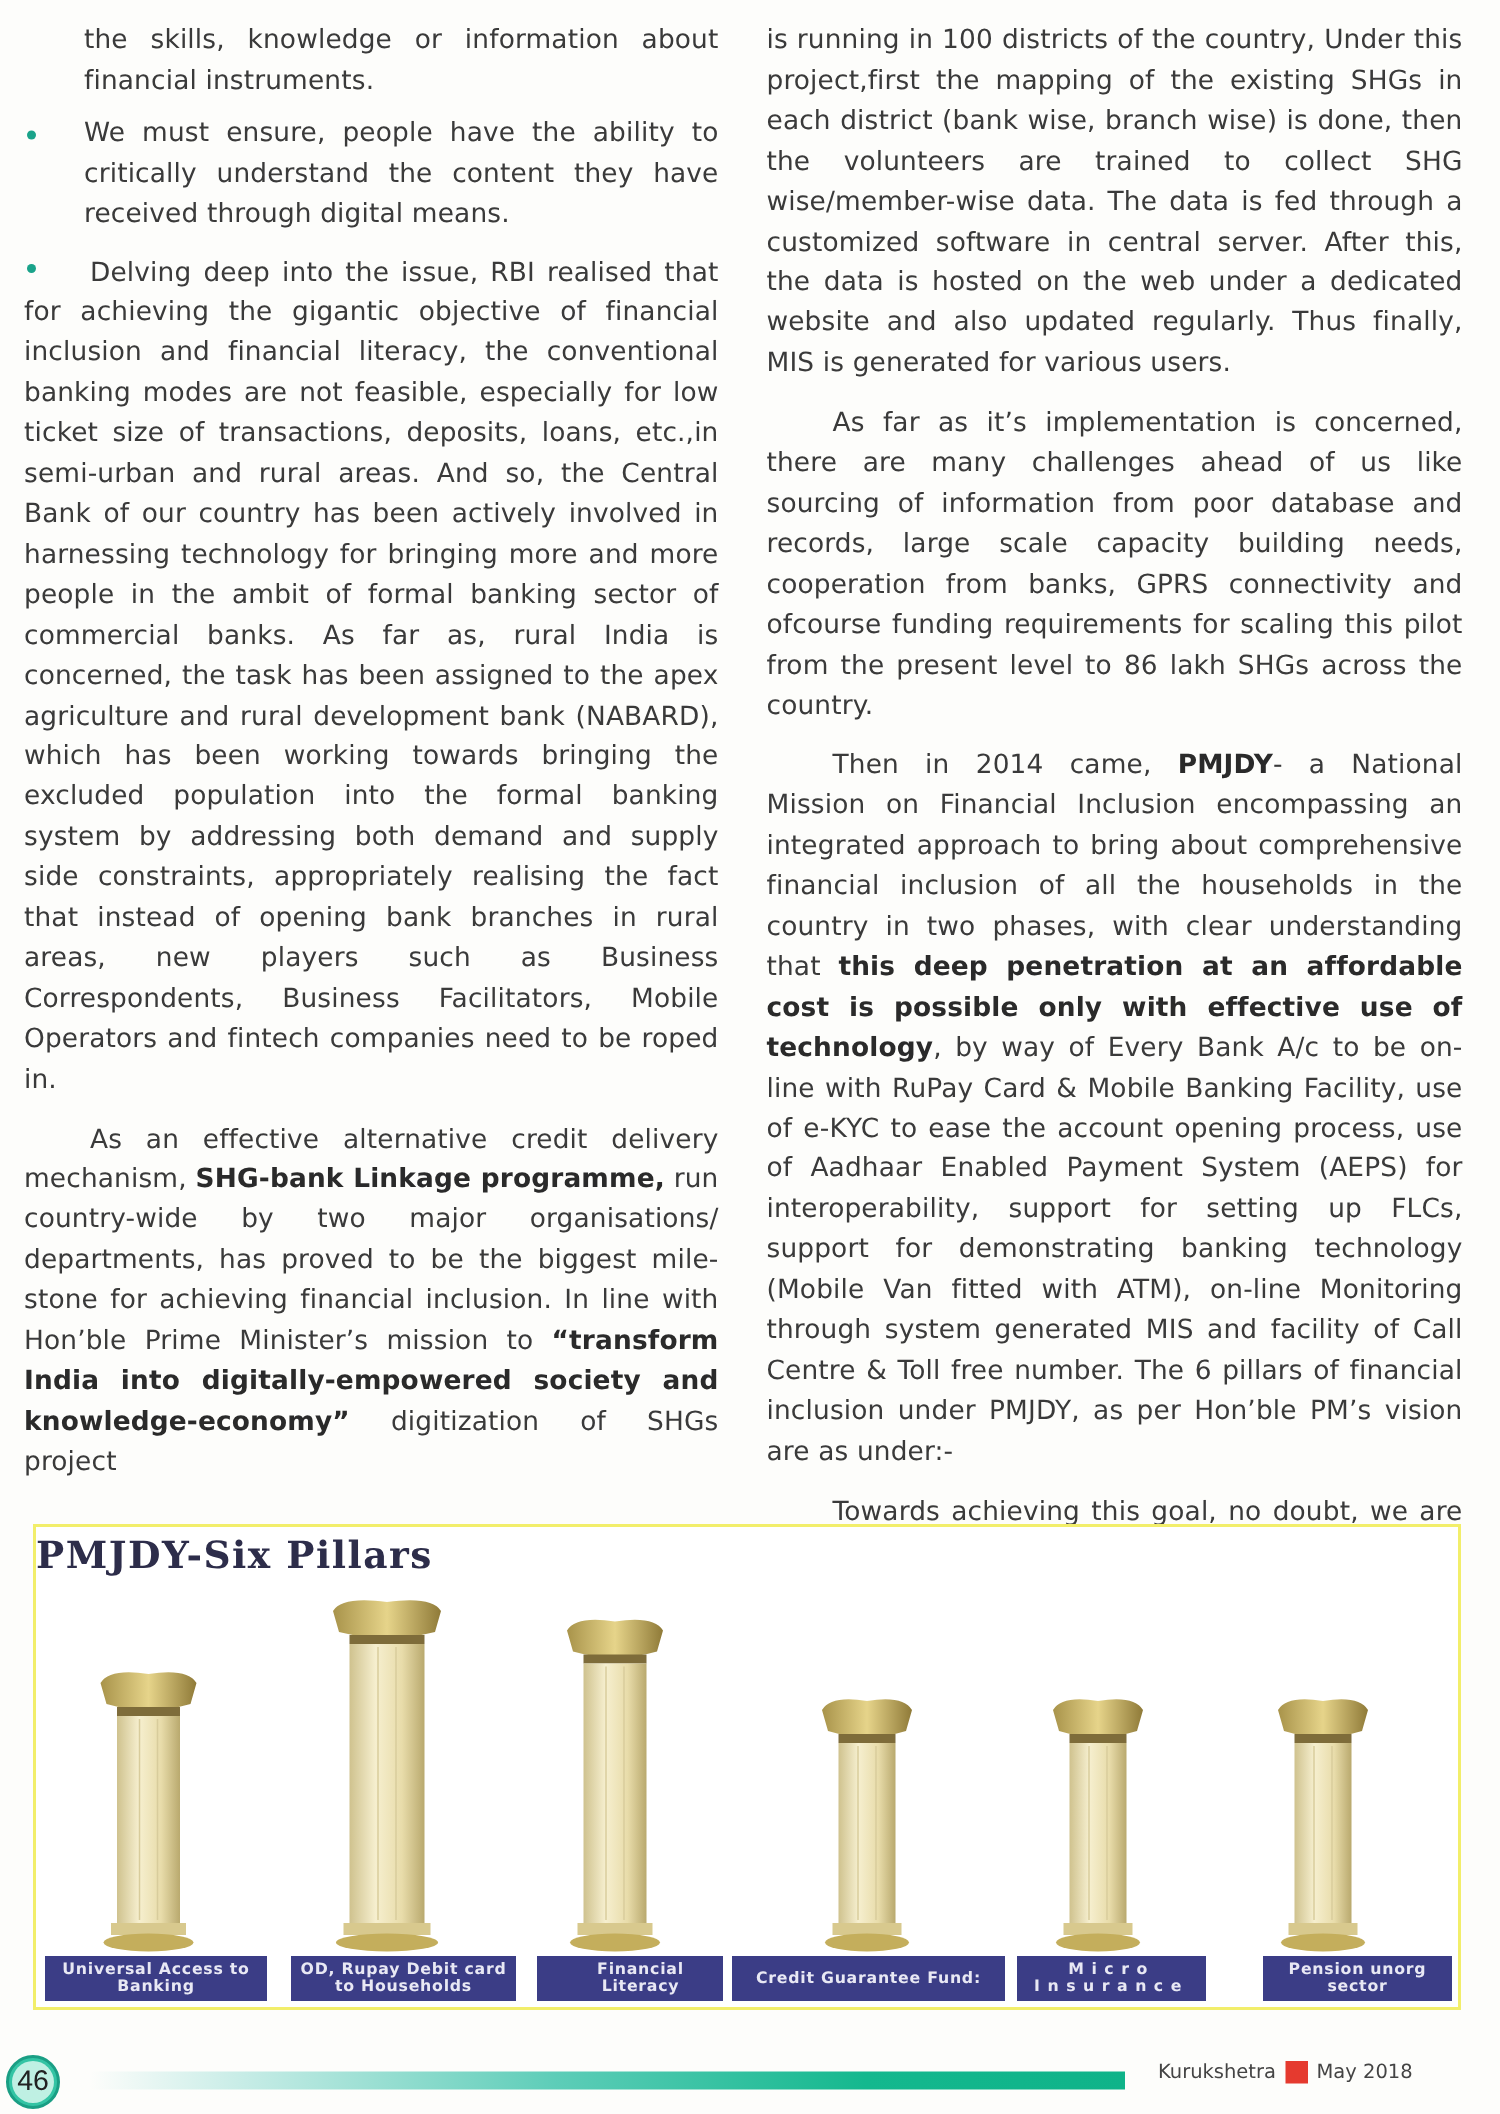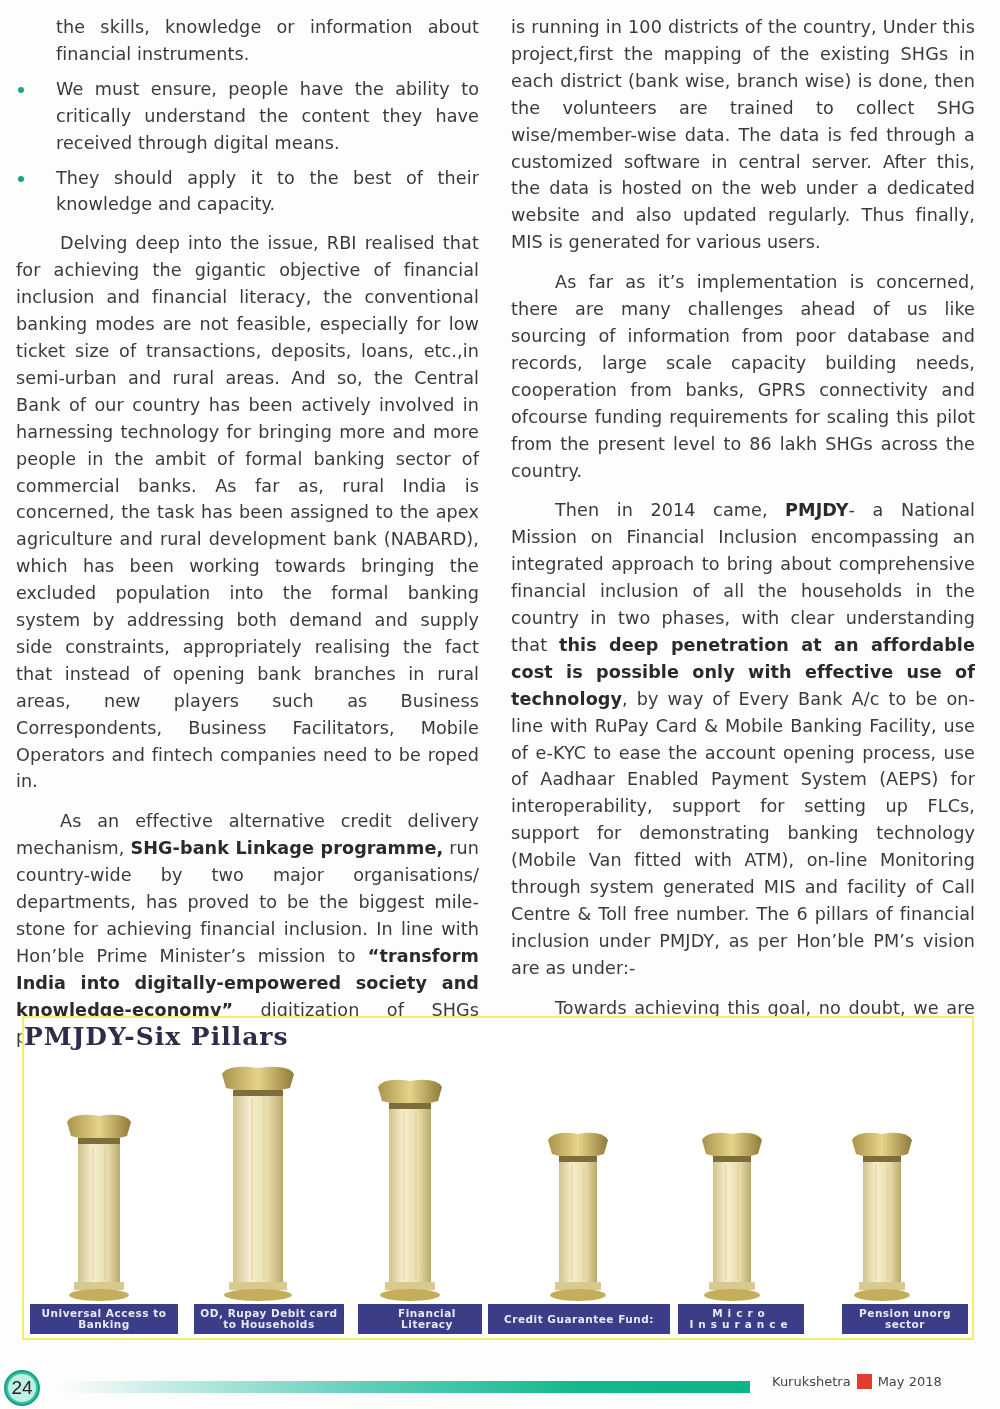--- a/index.html
+++ b/index.html
@@ -56,21 +56,21 @@
   }
   .masthead .sq { width: 15px; height: 15px; background: #e53a2f; display: inline-block; }
 </style>
 </head>
 <body>
 
 <div class="col left">
   <ul class="bul">
     <li class="cont">the skills, knowledge or information about financial instruments.</li>
     <li><span class="dot"></span><span>We must ensure, people  have the ability to critically understand the content they have received through digital means.</span></li>
-    <li><span class="dot"></span><span>They should apply it to the best of their knowledge and capacity.</span></li>
+    <li><span class="dot"></span></li>
   </ul>
   <p class="indent">Delving deep into the issue, RBI realised that for achieving the gigantic objective of financial inclusion and financial literacy, the conventional banking modes are not feasible, especially for low ticket size of transactions, deposits, loans, etc.,in semi-urban and rural  areas. And so, the Central Bank of our country has been actively involved in harnessing technology for bringing more and more people in the ambit of formal banking sector of commercial banks. As far as, rural India is concerned, the task has been assigned to the apex agriculture and rural development bank (NABARD), which has been working towards bringing the excluded population into the formal banking system by addressing both demand and supply side constraints, appropriately realising the fact that instead of opening bank branches in rural areas, new players such as Business Correspondents, Business Facilitators, Mobile Operators and fintech companies need to be roped in.</p>
   <p class="indent"><span>As an effective alternative credit delivery mechanism, </span><b>SHG-bank Linkage programme,</b><span> run country-wide by two major organisations/ departments, has proved to be the biggest mile-stone for achieving financial inclusion. In line with Hon’ble Prime Minister’s mission to </span><b>“transform India into digitally-empowered society and knowledge-economy”</b><span> digitization of SHGs project</span></p>
 </div>
 
 <div class="col right">
   <p>is running in 100 districts of the country, Under this project,first the mapping of the existing SHGs in each district (bank wise, branch wise) is done, then the volunteers are trained to collect SHG wise/member-wise data. The data is fed through a customized software in central server. After this, the data is hosted on the web under a dedicated website and also updated regularly. Thus finally, MIS is generated for various users.</p>
   <p class="indent">As far as it’s implementation is concerned, there are many challenges ahead of us like sourcing of information from poor database and records, large scale capacity building needs, cooperation from banks, GPRS connectivity and ofcourse funding requirements for scaling this pilot from the present level to 86 lakh SHGs across the country.</p>
   <p class="indent"><span>Then in 2014 came, </span><b>PMJDY</b><span>- a National Mission on Financial Inclusion encompassing an integrated approach to bring about comprehensive financial inclusion of all the households in the country in two phases, with clear understanding that </span><b>this deep penetration at an affordable cost is possible only with effective use of technology</b><span>, by way of Every Bank A/c to be on-line with RuPay Card &amp; Mobile Banking Facility, use of e-KYC to ease the account opening process, use of Aadhaar Enabled Payment System (AEPS) for interoperability, support for setting up FLCs, support for demonstrating banking technology (Mobile Van fitted with ATM), on-line Monitoring through system generated MIS and facility of Call Centre &amp; Toll free number. The 6 pillars of financial inclusion under PMJDY, as per Hon’ble PM’s vision are as under:-</span></p>
   <p class="indent">Towards achieving this goal, no doubt, we are facing many challenges like Telecom connectivity,</p>
@@ -227,21 +227,21 @@
           <rect x="9" y="152" width="46" height="8" fill="#d8c98e"></rect>
           <ellipse cx="32" cy="165" rx="28" ry="6" fill="#c4ae5c"></ellipse>
         </svg>
       </div>
       <div class="plabel" style="left: 818px; width: 126px;">Pension unorg sector</div>
     </div>
 </div>
 
 <div class="footer">
   <div class="page-num">
-      <div class="inner">24</div>
+      <div class="inner">46</div>
     </div>
   <div class="rule"></div>
   <div class="masthead">
     <span>Kurukshetra</span>
     <span class="sq"></span>
     <span>May  2018</span>
   </div>
 </div>
 
 </body></html>

